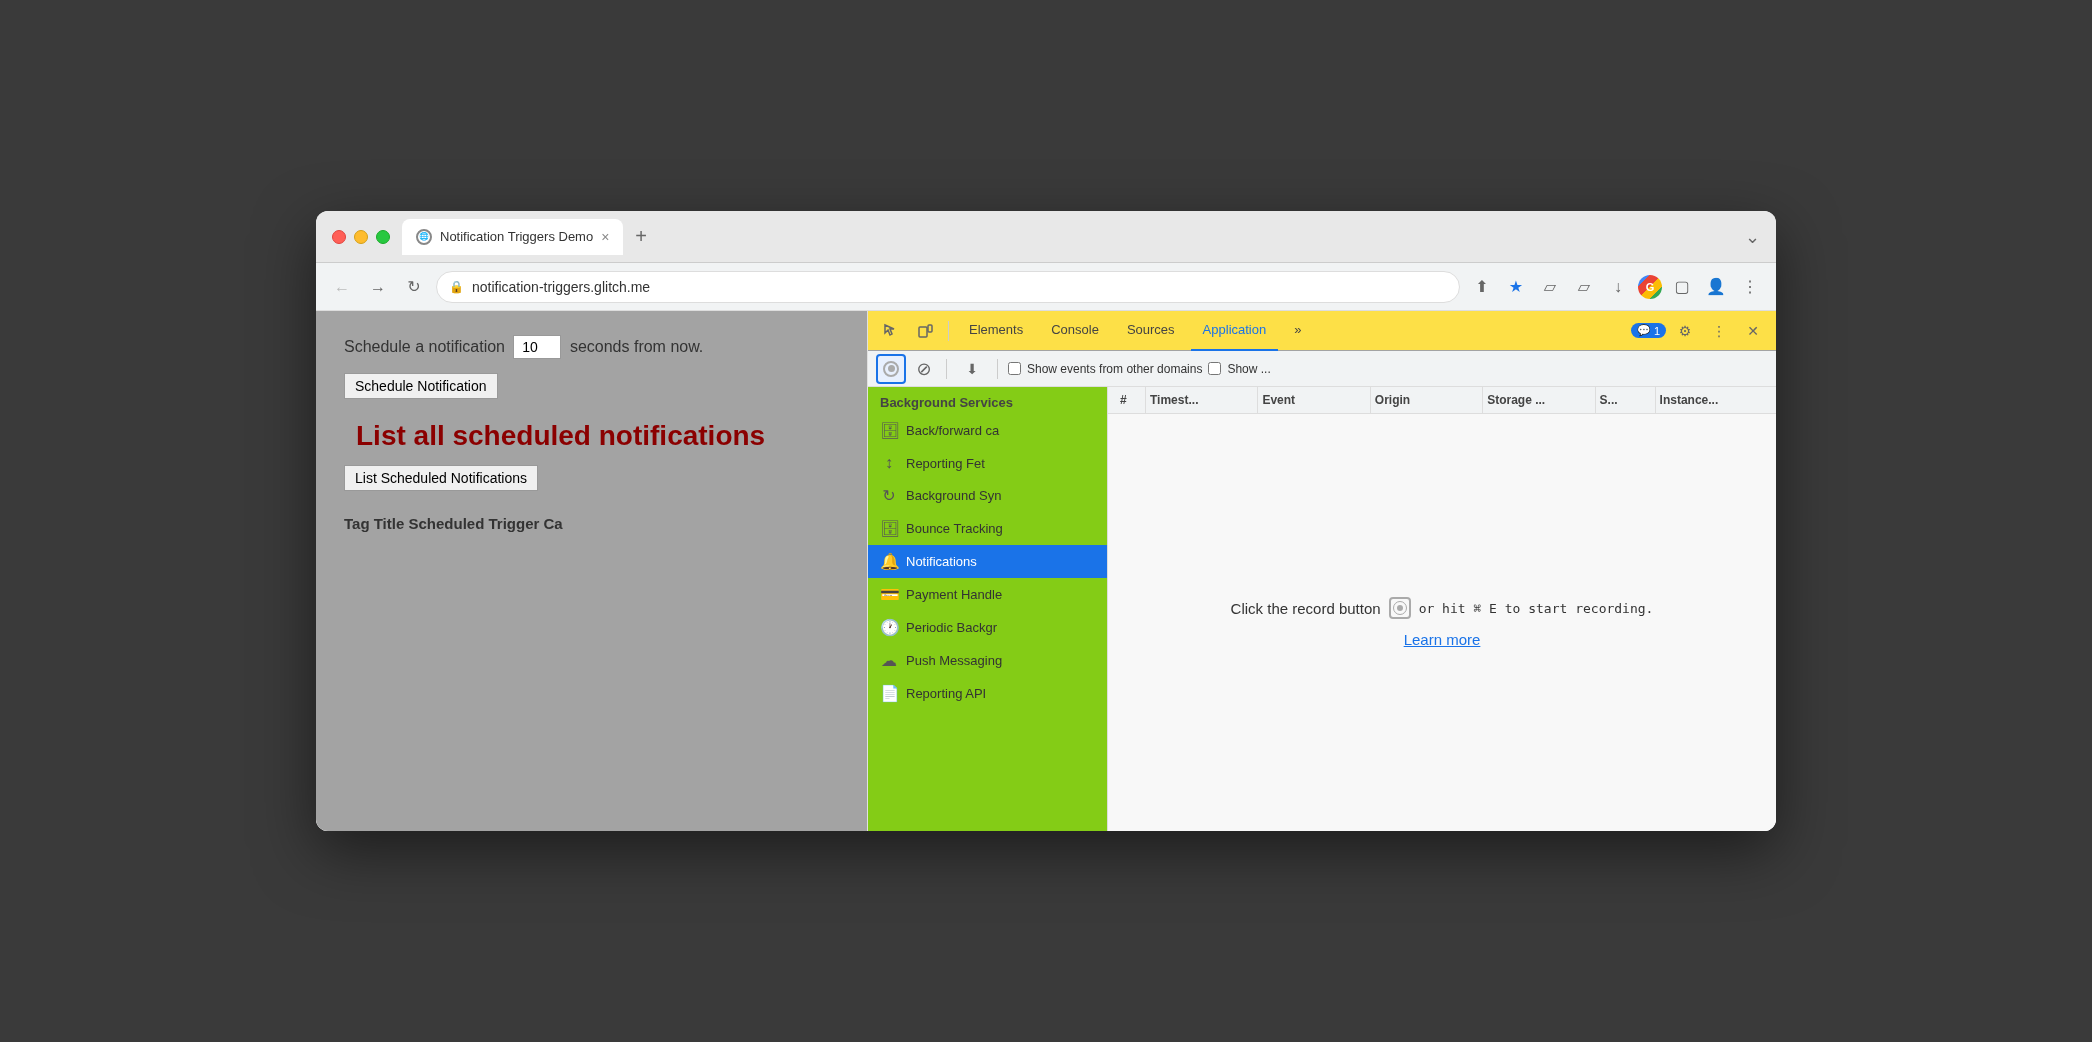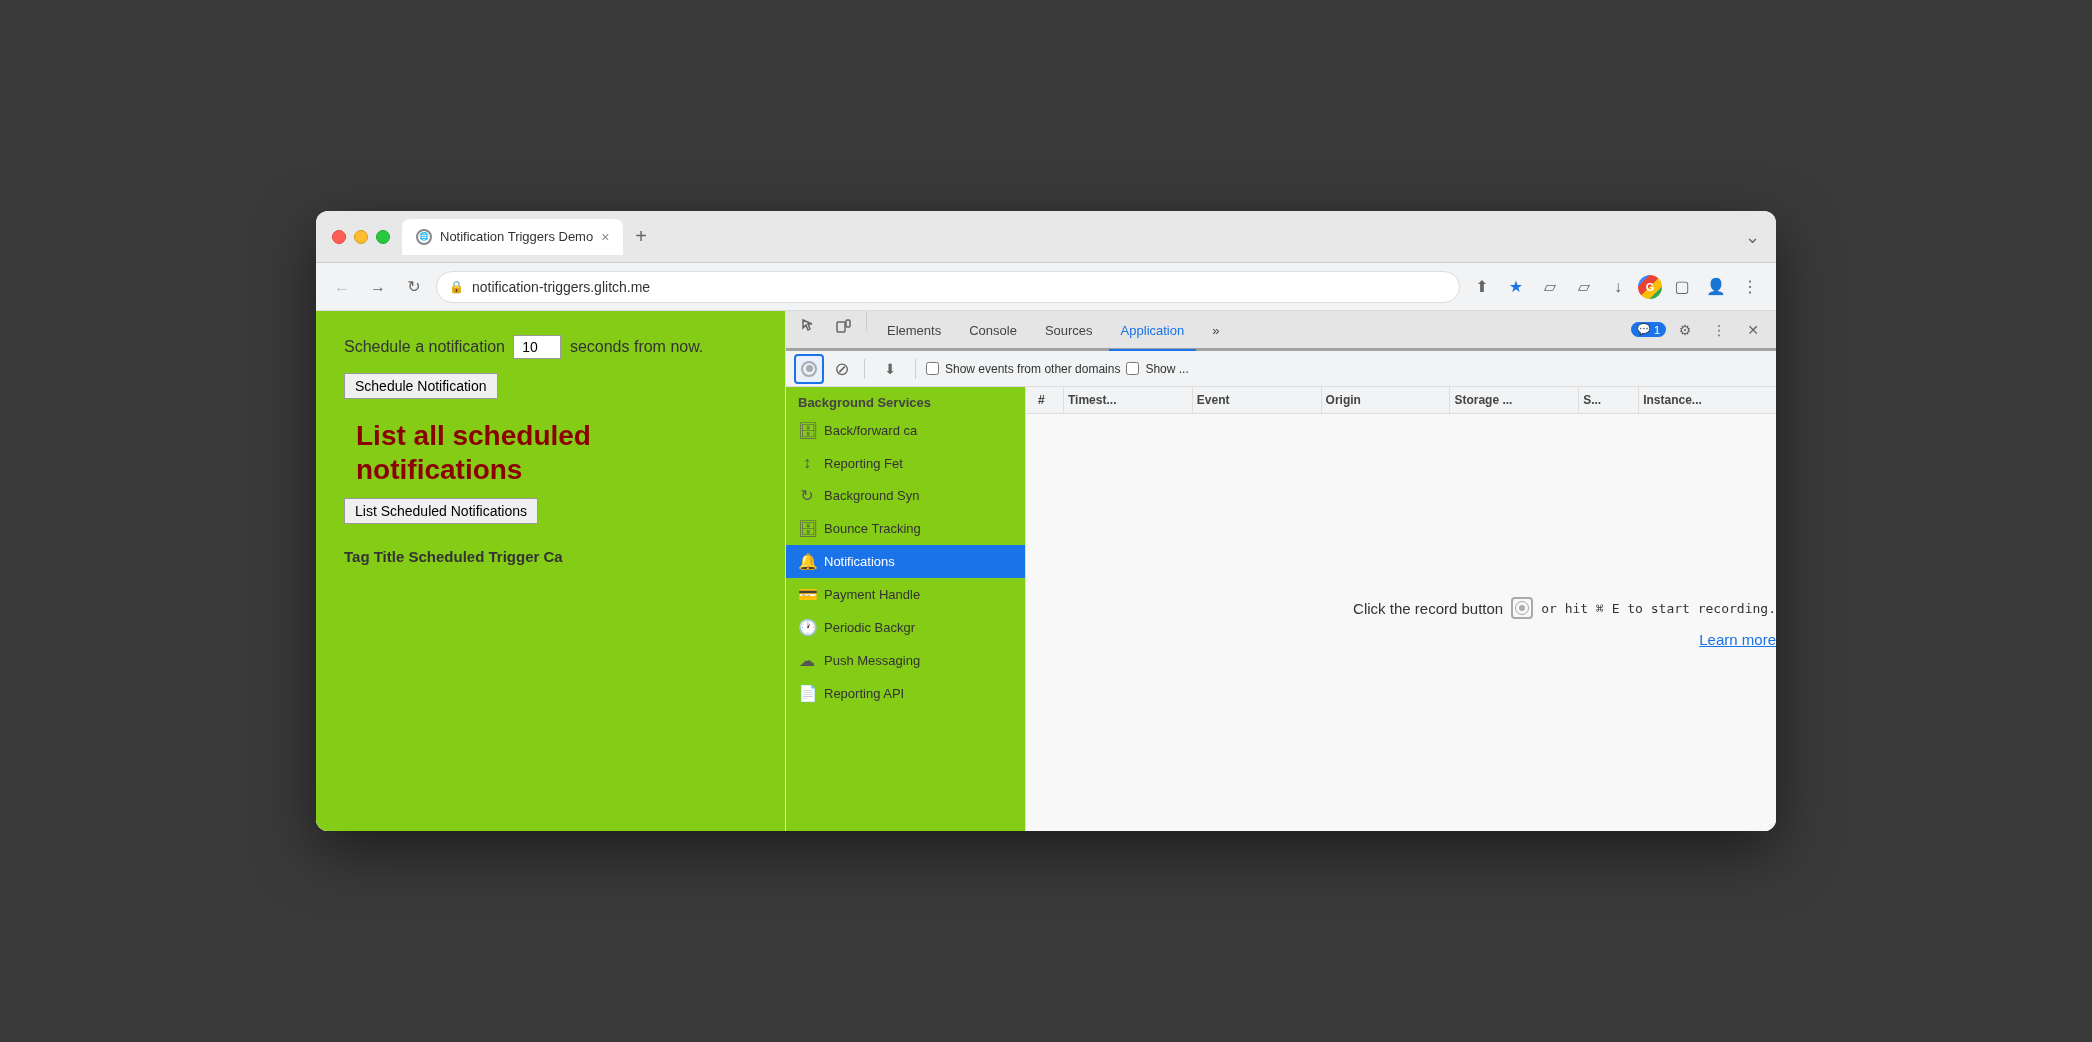--- a/index.html
+++ b/index.html
@@ -154,23 +154,23 @@
       align-items: center;
       justify-content: center;
     }
     
     .main-content {
       display: flex;
       background: #fff;
     }
     
     .page-content {
-      width: 470px;
+      width: 552px;
       padding: 24px 28px;
-      background: #84cc16;
+      background: #a3a3a3;
       border-right: 1px solid #e0e0e0;
       min-height: 520px;
     }
     .schedule-section {
       margin-bottom: 20px;
     }
     .schedule-text {
       font-size: 16px;
       color: #333;
       margin-bottom: 8px;
@@ -224,22 +224,23 @@
     }
     
     .devtools {
       flex: 1;
       background: #f8f8f8;
       display: flex;
       flex-direction: column;
     }
     .devtools-tabs {
       display: flex;
-      background: #e5e5e5;
-      border-bottom: 3px solid #a3a3a3;
+      align-items: center;
+      background: #fde047;
+      border-bottom: 1px solid #a3a3a3;
       height: 40px;
       padding: 0 8px;
       gap: 4px;
     }
     .dt-icon-btn {
       width: 30px;
       height: 30px;
       display: flex;
       align-items: center;
       justify-content: center;
@@ -404,21 +405,21 @@
       color: #444;
       padding: 6px 4px;
       border-right: 1px solid #ddd;
     }
     .dt-col:last-child { border-right: none; }
     
     .recording-msg {
       flex: 1;
       display: flex;
       flex-direction: column;
-      align-items: flex-end;
+      align-items: center;
       justify-content: center;
       gap: 12px;
     }
     .recording-text {
       font-size: 15px;
       color: #333;
       display: flex;
       align-items: center;
       gap: 8px;
     }

